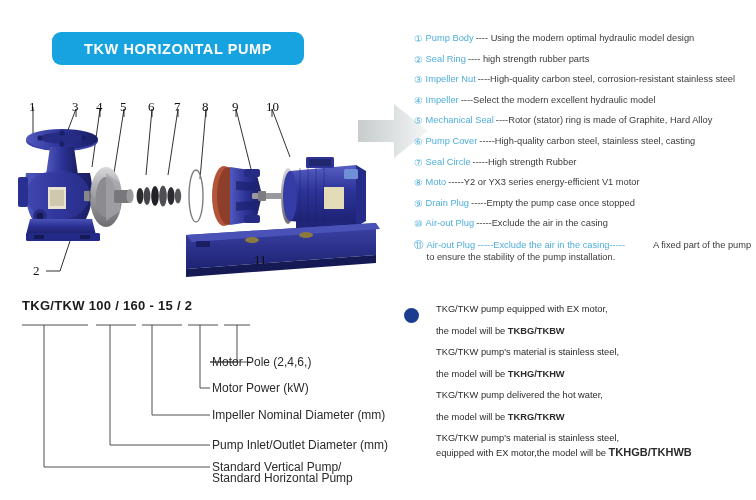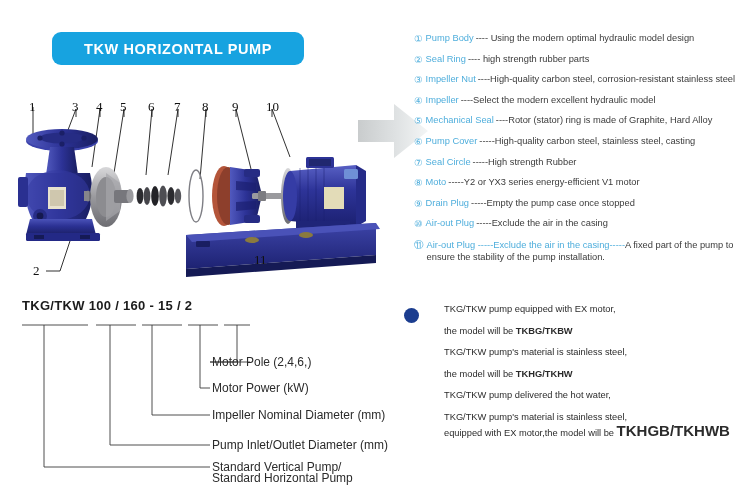--- a/index.html
+++ b/index.html
@@ -43,21 +43,21 @@
     white-space: nowrap;
   }
   .legend-row .marker {
     flex: 0 0 auto; color: #4FAEDC; margin-right: 3px;
     font-size: 9.6px; line-height: 11px;
   }
   .legend-row .part { color: #4FAEDC; margin-right: 2px; text-align: right; }
   .legend-row .desc { color: #3b3b3b; text-align: center; }
   .legend-row.wrap { white-space: normal; line-height: 12.5px; }
   .legend-row .blue-seg { color: #4FAEDC; }
-  .legend-row .dark-seg { color: #3b3b3b; }
+  .legend-row .dark-seg { color: #3b3b3b; margin-left: 28px; }
   .legend-row .body { display: inline; }
 
   
   #arrow { position: absolute; left: 358px; top: 100px; width: 72px; height: 62px; }
 
   
   #nomenclature { position: absolute; left: 0px; top: 295px; width: 400px; height: 200px; }
   .model-code {
     position: absolute; top: 3px; left: 0;
     font-family: "Liberation Sans", sans-serif;
@@ -69,28 +69,28 @@
     line-height: 10.5px; white-space: nowrap;
   }
 
   
   #notes { position: absolute; left: 404px; top: 304px; width: 352px; }
   #notes .bullet {
     position: absolute; left: 0px; top: 4px;
     width: 15px; height: 15px; border-radius: 50%;
     background: #1B3D8F;
   }
-  #notes .lines { margin-left: 40px; }
+  #notes .lines { margin-left: 32px; }
   .note-line {
     font-size: 9.3px; line-height: 11px; color: #2b2b2b;
     margin-bottom: 10.5px; white-space: nowrap;
   }
   .note-line.tight { margin-bottom: 2.5px; }
   .note-line .code { font-weight: bold; }
-  .note-line .bigcode { font-weight: bold; font-size: 15px; }
+  .note-line .bigcode { font-weight: bold; font-size: 11px; }
 </style>
 </head>
 <body>
 
 <div id="page">
 
   <div id="title-banner">
     <span class="txt">TKW HORIZONTAL PUMP</span>
   </div>
 
@@ -377,20 +377,23 @@
       </div>
       <div class="note-line">
         <span>TKG/TKW pump's material is stainless steel,</span>
       </div>
       <div class="note-line">
         <span>the model will be </span><span class="code">TKHG/TKHW</span>
       </div>
       <div class="note-line">
         <span>TKG/TKW pump delivered the hot water,</span>
       </div>
+      <div class="note-line">
+        <span>the model will be </span><span class="code">TKRG/TKRW</span>
+      </div>
       <div class="note-line tight">
         <span>TKG/TKW pump's material is stainless steel,</span>
       </div>
       <div class="note-line">
         <span>equipped with EX motor,the model will be </span><span class="bigcode">TKHGB/TKHWB</span>
       </div>
     </div>
   </div>
 
 </div>

